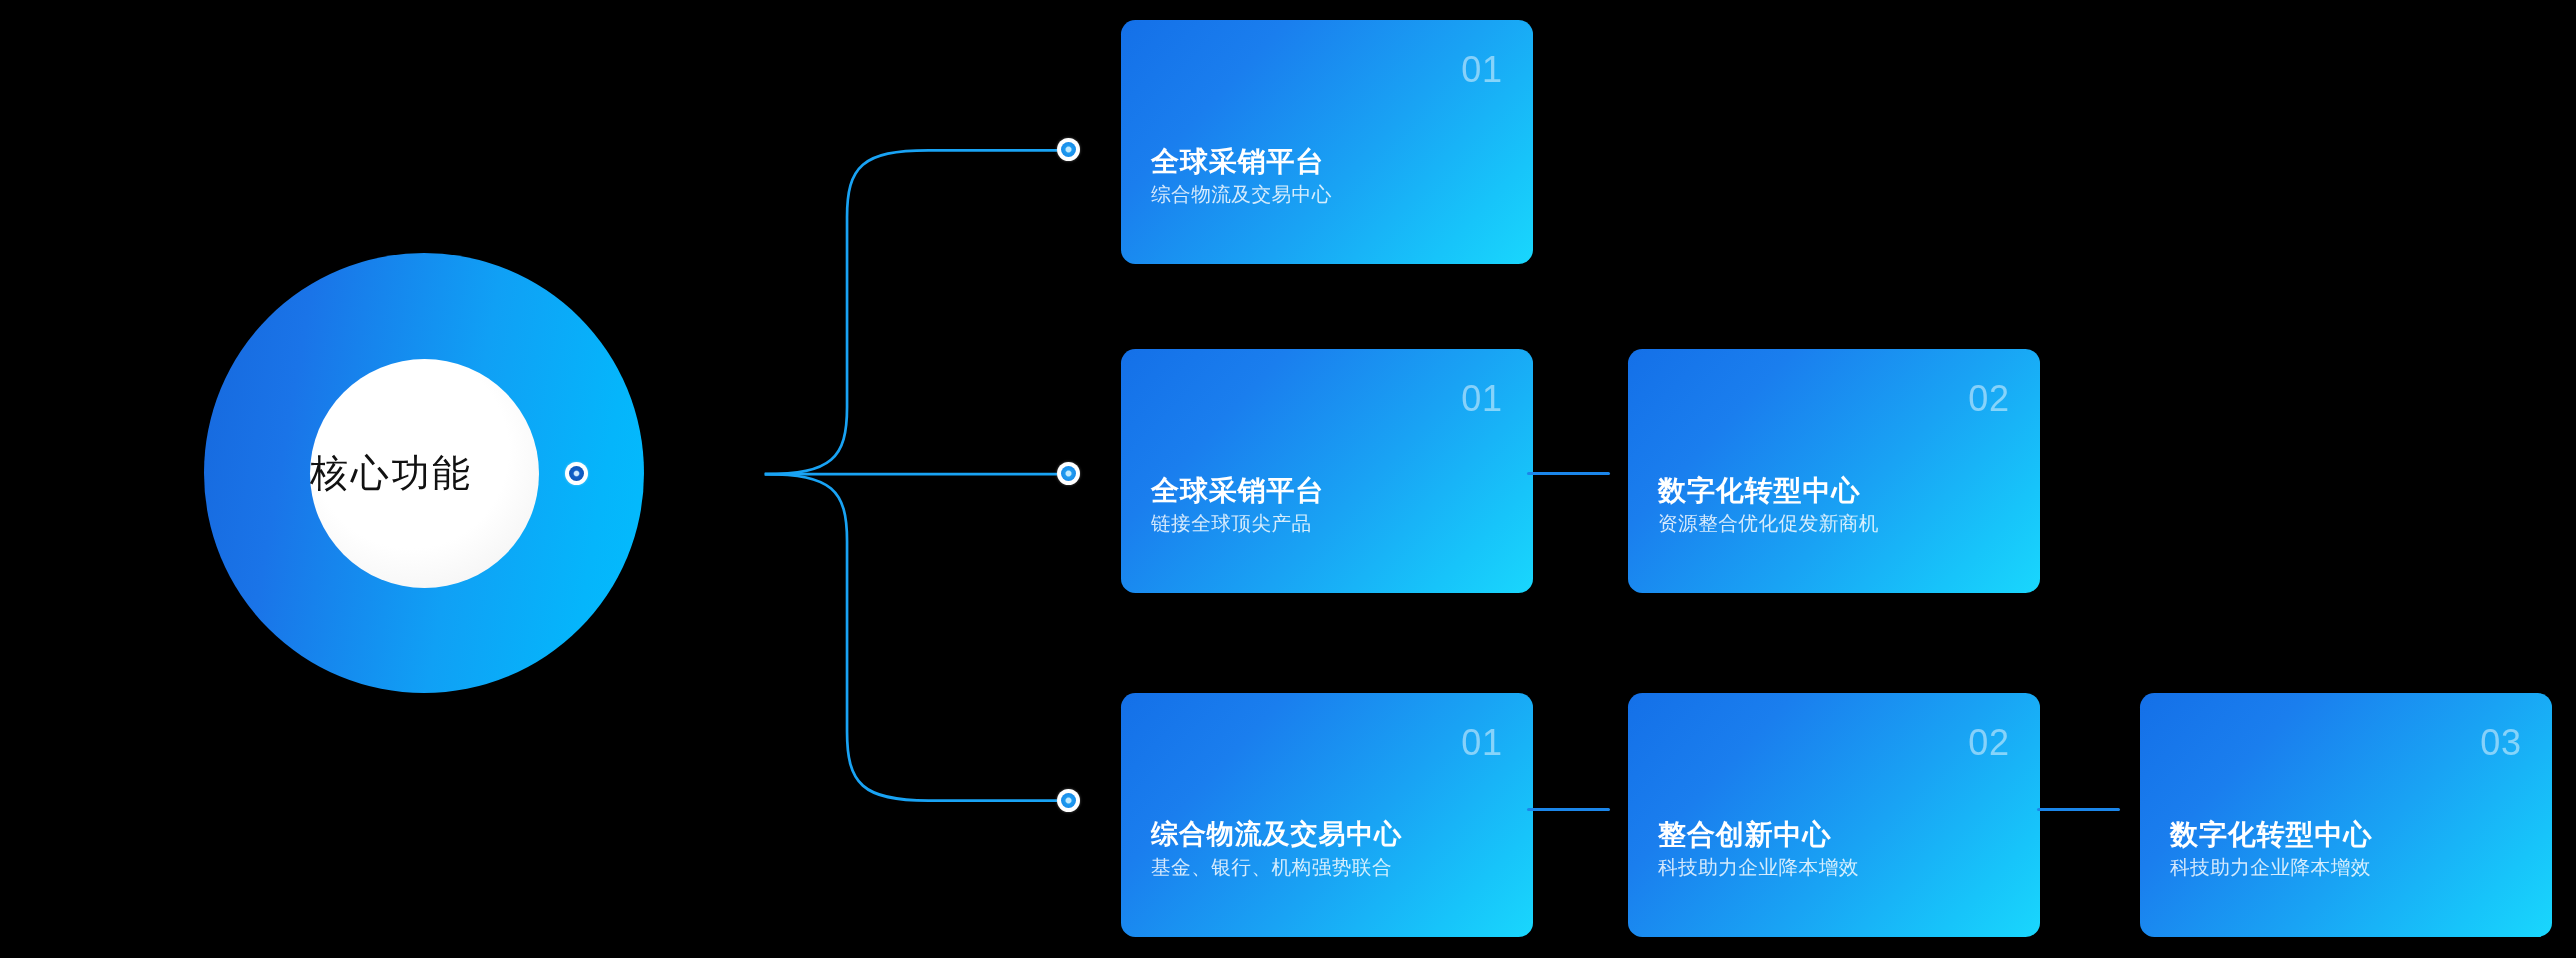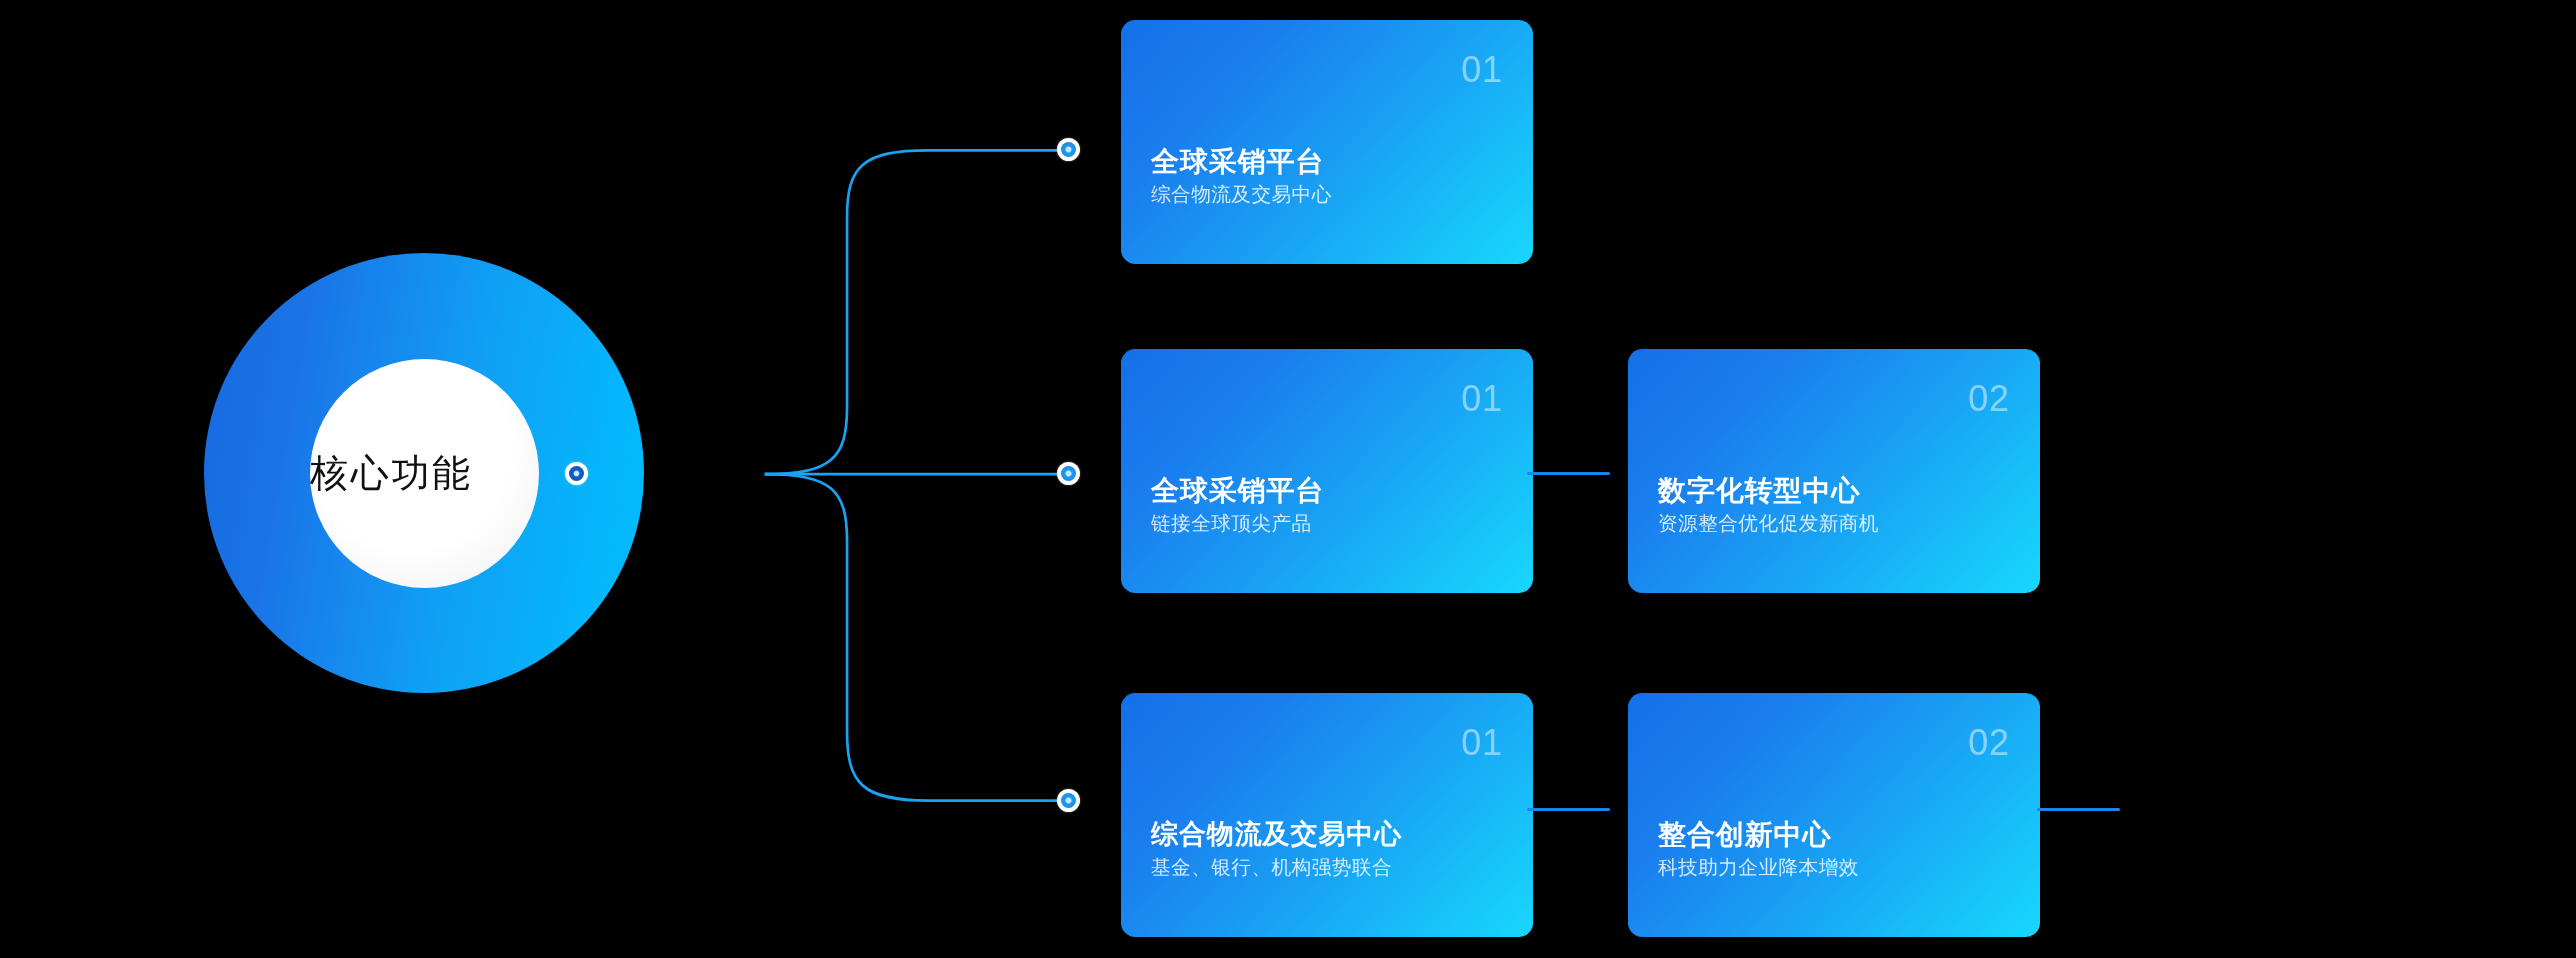--- a/index.html
+++ b/index.html
@@ -205,15 +205,20 @@
   <div class="link-line" style="left:1527px; top:808px; width:83px;"></div>
 
   <div class="card" style="left:1628px; top:693px;">
     <span class="card-num">02</span>
     <span class="card-title">整合创新中心</span>
     <span class="card-sub">科技助力企业降本增效</span>
   </div>
 
   <div class="link-line" style="left:2037px; top:808px; width:83px;"></div>
 
+  <div class="card" style="left:2140px; top:693px;">
+    <span class="card-num">03</span>
+    <span class="card-title">数字化转型中心</span>
+    <span class="card-sub">科技助力企业降本增效</span>
+  </div>
 
 </div>
 
 
 </body></html>

